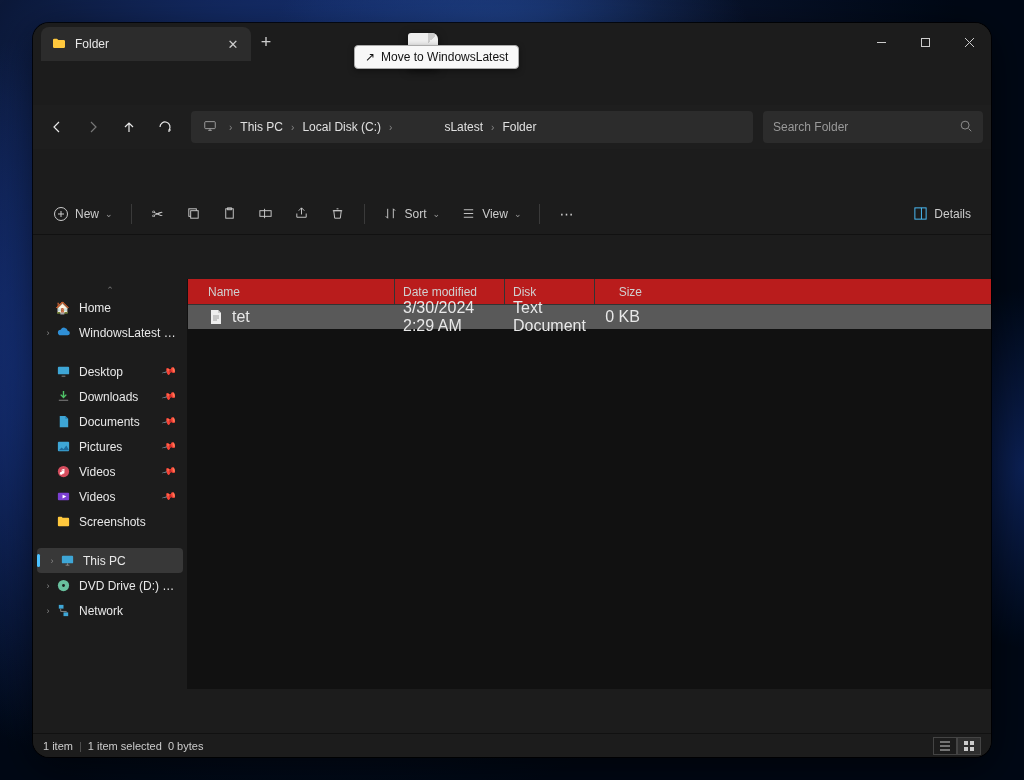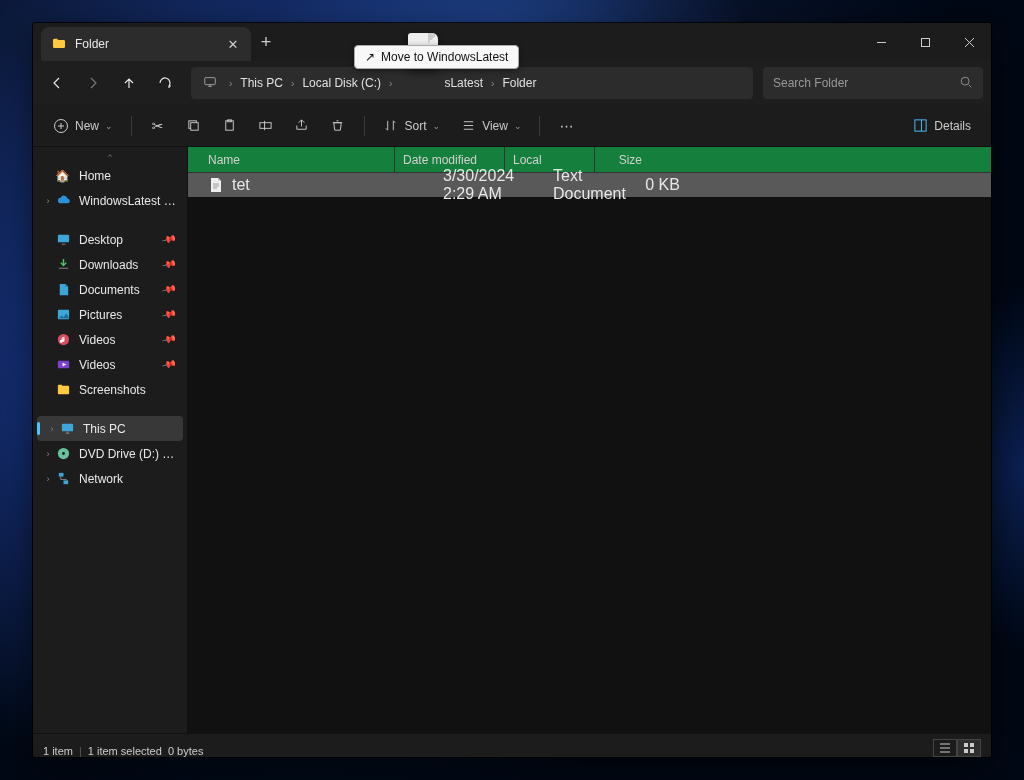--- a/index.html
+++ b/index.html
@@ -13,26 +13,27 @@
     position: absolute; inset: 0;
     background:
       radial-gradient(ellipse 400px 200px at 50% 5%, rgba(48,100,200,0.5), transparent 60%),
       radial-gradient(ellipse 300px 600px at 5% 50%, rgba(30,70,180,0.6), transparent 60%),
       radial-gradient(ellipse 200px 300px at 100% 60%, rgba(30,70,180,0.4), transparent 60%);
   }
   .window {
     position: absolute;
     left: 33px; top: 23px; width: 958px; height: 734px;
     background: #1c1c1c;
-    border-radius: 2px;
+    border-radius: 16px;
     box-shadow: 0 10px 40px rgba(0,0,0,0.6), 0 0 0 1px rgba(0,0,0,0.8);
     display: flex; flex-direction: column;
     overflow: hidden;
     color: #e8e8e8;
     font-size: 12px;
+    gap: 44px;
   }
   .titlebar { height: 38px; display: flex; align-items: stretch; background: #1c1c1c; }
   .tab {
     margin: 4px 0 0 8px; width: 210px; background: #2c2c2c;
     border-radius: 8px 8px 0 0; display: flex; align-items: center;
     padding: 0 10px;
   }
   .tab-icon { width:16px; height:16px; margin-right:8px; }
   .folder-icon-svg { fill: #ffc83d; }
   .tab-title { flex:1; font-size:12px; }
@@ -61,37 +62,37 @@
   .sidebar { width:155px; background:#1c1c1c; padding:6px 0; overflow:hidden; border-right:1px solid #111; }
   .side-chev-up { text-align:center; font-size:9px; color:#777; }
   .side-item { height:25px; display:flex; align-items:center; padding:0 8px; cursor:pointer; font-size:12px; white-space:nowrap; overflow:hidden; }
   .side-item.selected { background:#383838; border-radius:4px; margin:0 4px; position:relative; }
   .side-item.selected::before { content:''; position:absolute; left:0; top:6px; bottom:6px; width:3px; background:#4cc2ff; border-radius:2px; }
   .side-exp { width:14px; font-size:9px; color:#888; text-align:center; }
   .side-icon { width:16px; height:16px; margin-right:8px; display:flex; align-items:center; justify-content:center; }
   .side-label { flex:1; overflow:hidden; text-overflow:ellipsis; }
   .pin { font-size:10px; color:#888; transform:rotate(30deg); margin-right:4px; }
   .side-gap { height:14px; }
-  .content { flex:1; background:#15803d; display:flex; flex-direction:column; }
+  .content { flex:1; background:#b91c1c; display:flex; flex-direction:column; }
   .col-headers { height:26px; display:flex; align-items:center; border-bottom:1px solid #333; font-size:12px; color:#d0d0d0; padding-left:12px; }
   .col { padding:0 8px; border-right:1px solid #333; height:100%; display:flex; align-items:center; }
   .col-name { width:195px; }
   .col-date { width:110px; }
   .col-type { width:90px; }
   .col-size { width:55px; justify-content:flex-end; border-right:none;}
   .filelist { flex:1; background:#111; }
   .row { height:24px; display:flex; align-items:center; font-size:16px; padding-left:12px; }
   .row.selected { background:#595959; }
   .cell { padding:0 8px; }
   .cell-name { width:195px; display:flex; align-items:center; gap:8px; }
-  .cell-date { width:110px;margin-left:40px; }
+  .cell-date { width:110px; }
   .cell-type { width:90px; }
   .cell-size { width:55px; text-align:center; }
   .file-icon { width:16px; height:16px; }
-  .statusbar { height:24px; background:#1c1c1c; border-top:1px solid #111; display:flex; align-items:flex-end; padding:0 10px; font-size:11px; color:#ccc; gap:0; }
+  .statusbar { height:24px; background:#1c1c1c; border-top:1px solid #111; display:flex; align-items:center; padding:0 10px; font-size:11px; color:#ccc; gap:0; }
   .status-sep { color:#555; padding:0 6px; }
   .status-spacer { flex:1; }
   .view-btn { width:24px; height:18px; display:flex; align-items:center; justify-content:center; border:1px solid #444; cursor:pointer; }
   .view-btn.active { background:#2e2e2e; }
   
   .drag-doc { position:absolute; left:408px; top:33px; width:30px; height:36px; background:#eee; border-radius:3px 6px 3px 3px; box-shadow:0 2px 8px rgba(0,0,0,0.5); }
   .drag-doc::before { content:''; position:absolute; right:0; top:0; width:10px; height:10px; background:linear-gradient(135deg,#ccc 50%, transparent 50%); border-radius:0 6px 0 0; }
   .drag-tip { position:absolute; left:354px; top:45px; background:#f8f8f8; color:#111; font-size:12px; padding:4px 10px; border-radius:4px; border:1px solid #aaa; box-shadow:0 2px 6px rgba(0,0,0,0.4); display:flex; align-items:center; gap:6px; }
   .drag-arrow { font-size:12px; }
 </style>
@@ -386,21 +387,21 @@
             </svg>
           </span>
           <span class="side-label">Network</span>
         </div>
     </div>
 
     <div class="content">
       <div class="col-headers">
         <div class="col col-name">Name</div>
         <div class="col col-date">Date modified</div>
-        <div class="col col-type">Local</div>
+        <div class="col col-type">Disk</div>
         <div class="col col-size">Size</div>
       </div>
       <div class="filelist">
         <div class="row selected">
           <div class="cell cell-name">
             <svg class="file-icon" viewBox="0 0 16 16">
                 <path d="M3 1h7l3 3v11H3z" fill="#eee"></path>
                 <path d="M10 1v3h3" fill="#ccc"></path>
                 <path d="M5 7h6M5 9h6M5 11h4" stroke="#888" stroke-width="0.8"></path>
               </svg>

